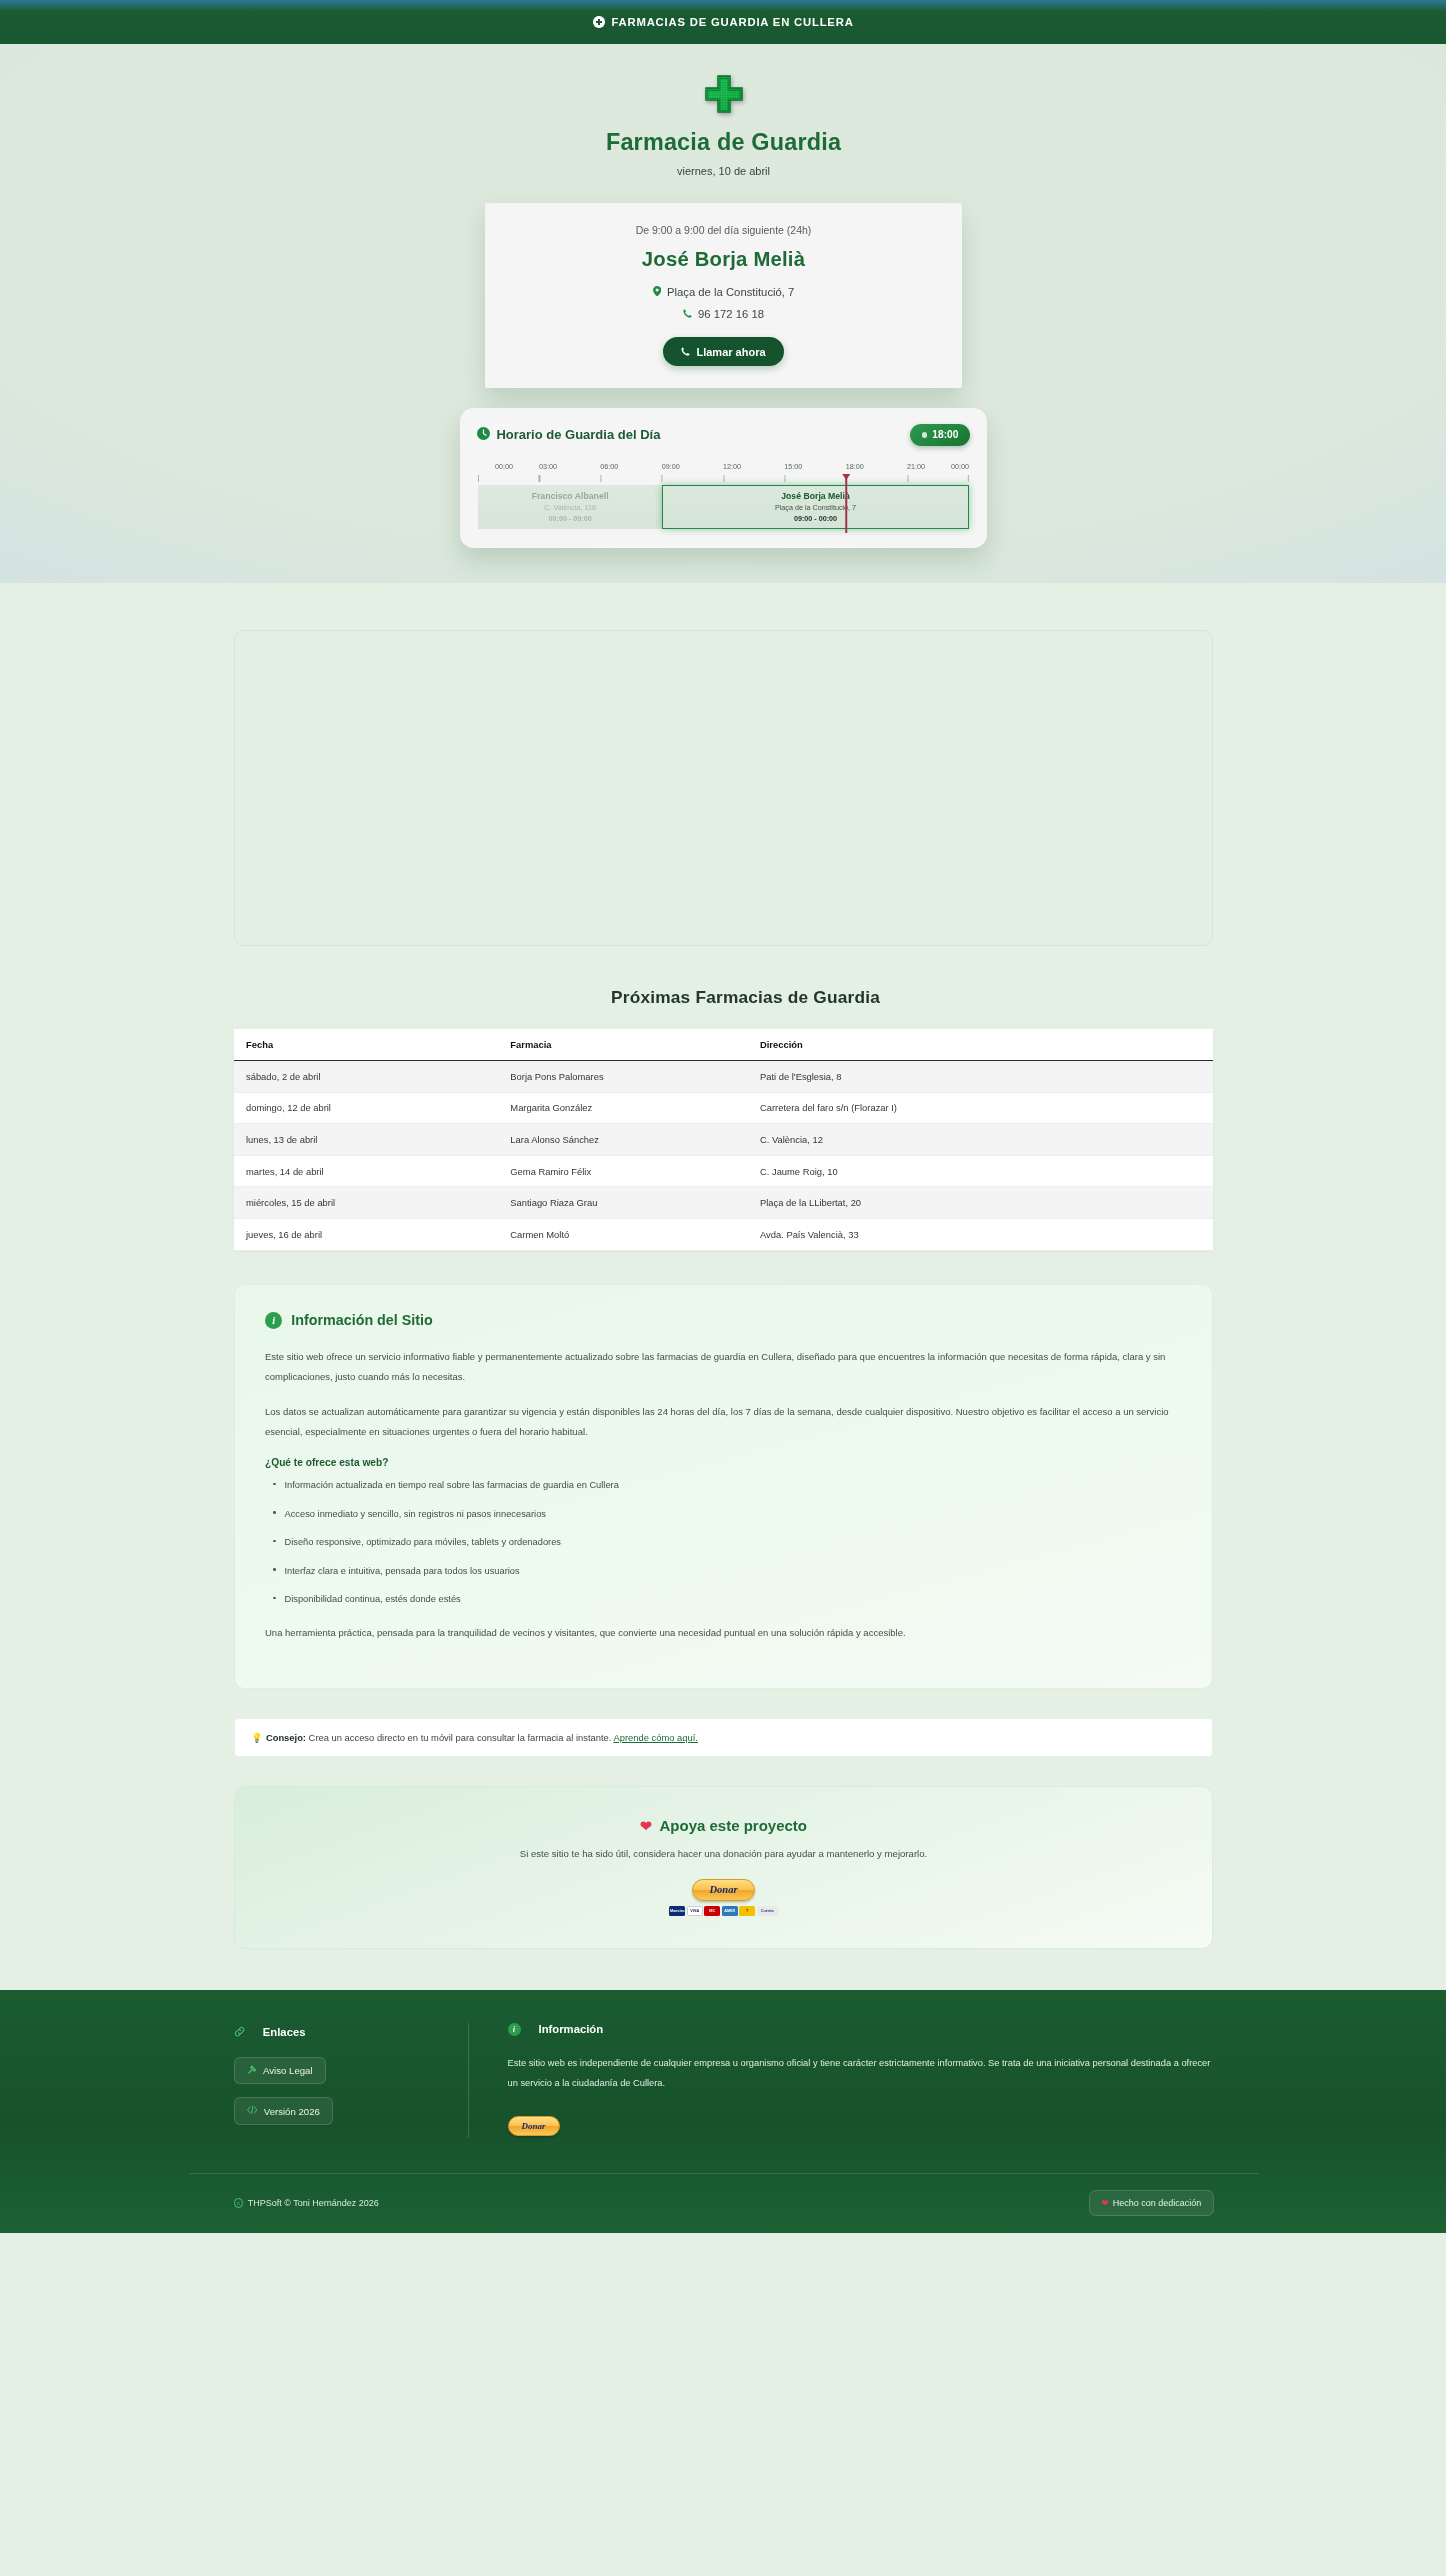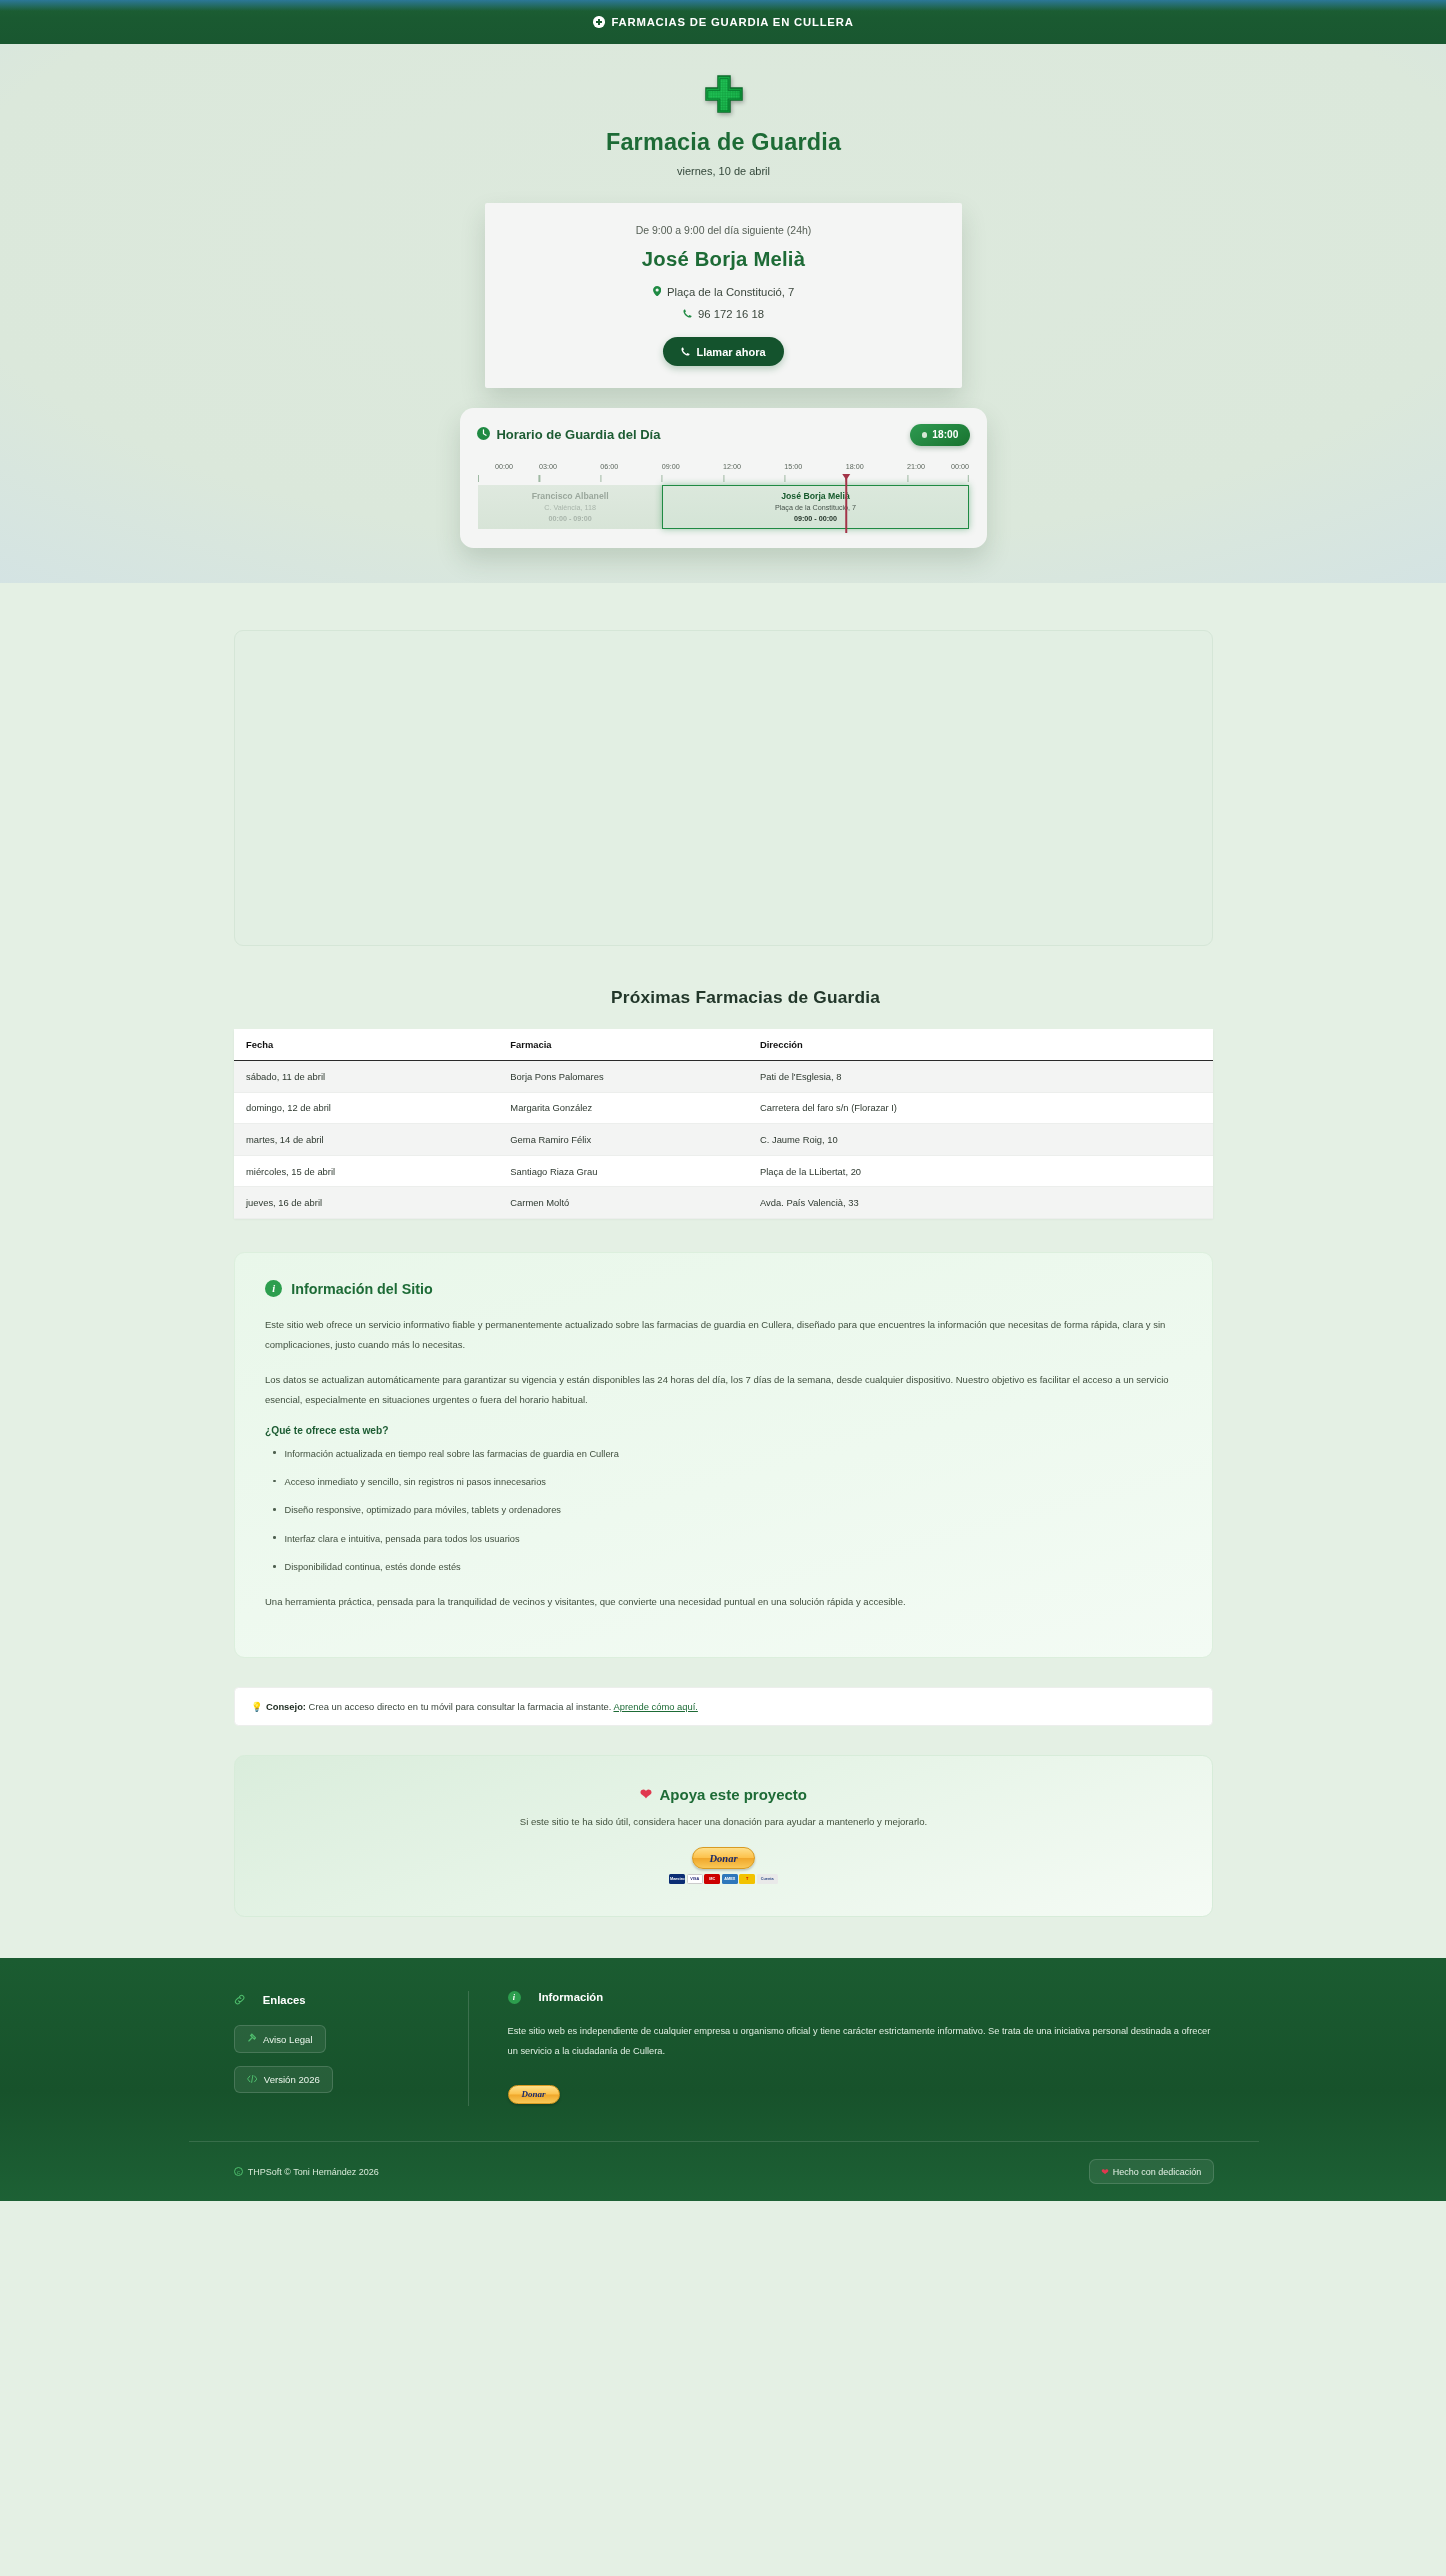--- a/index.html
+++ b/index.html
@@ -381,28 +381,33 @@
       </colgroup>
     <thead>
         <tr>
           <th>Fecha</th>
           <th>Farmacia</th>
           <th>Dirección</th>
         </tr>
       </thead>
     <tbody>
         <tr>
-          <td>sábado, 11 de abril</td>
+          <td>sábado, 2 de abril</td>
           <td>Borja Pons Palomares</td>
           <td>Pati de l'Esglesia, 8</td>
         </tr>
         <tr>
           <td>domingo, 12 de abril</td>
           <td>Margarita González</td>
           <td>Carretera del faro s/n (Florazar I)</td>
+        </tr>
+        <tr>
+          <td>lunes, 13 de abril</td>
+          <td>Lara Alonso Sánchez</td>
+          <td>C. València, 12</td>
         </tr>
         <tr>
           <td>martes, 14 de abril</td>
           <td>Gema Ramiro Félix</td>
           <td>C. Jaume Roig, 10</td>
         </tr>
         <tr>
           <td>miércoles, 15 de abril</td>
           <td>Santiago Riaza Grau</td>
           <td>Plaça de la LLibertat, 20</td>

